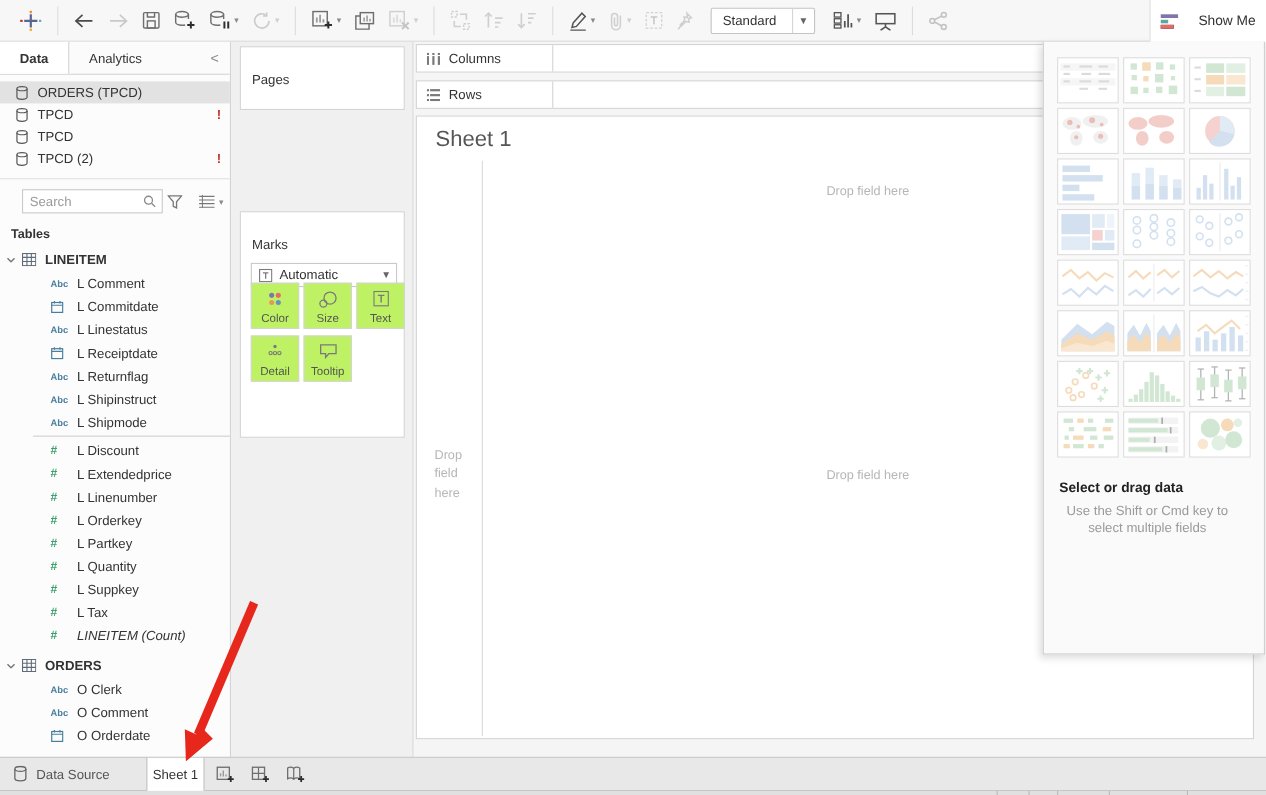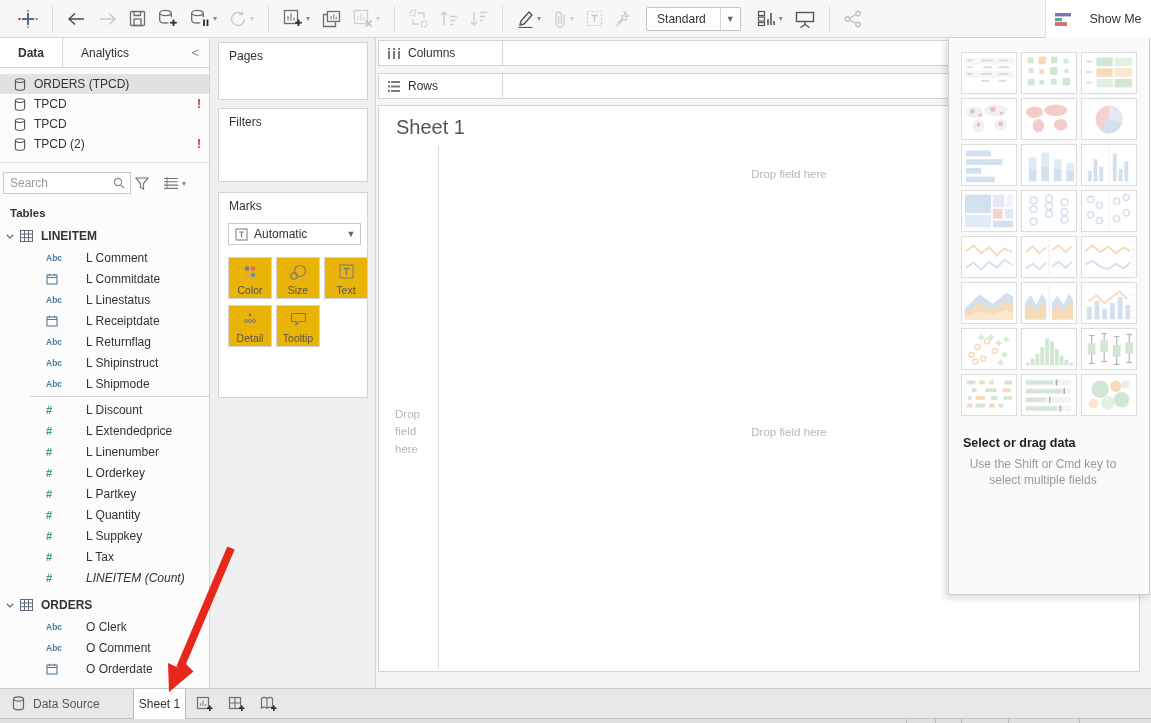--- a/index.html
+++ b/index.html
@@ -46,59 +46,59 @@
   .pane-tab { display:flex; align-items:center; padding:0 18px; height:100%; cursor:pointer; color:#333; }
   .pane-tab.active { background:#fff; font-weight:bold; border-right:1px solid #d4d4d4; }
   #pane-collapse { margin-left:auto; display:flex; align-items:center; padding:0 10px;
     color:#8a8a8a; cursor:pointer; font-size:13px; }
   #ds-list { padding-top:6px; }
   .ds-row { height:20px; display:flex; align-items:center; padding:0 8px 0 14px; cursor:pointer; }
   .ds-row.selected { background:#e2e2e2; }
   .ds-row .ds-label { margin-left:8px; color:#333; }
   .ds-row .ds-warning { margin-left:auto; color:#c2352b; font-weight:bold; font-size:12px; }
   #ds-divider { height:1px; background:#e0e0e0; margin:8px 0 0 0; }
-  #search-row { display:flex; align-items:center; margin:8px 6px 0 3px; height:24px; }
+  #search-row { display:flex; align-items:center; margin:8px 6px 0 20px; height:24px; }
   #search-input {
     width:128px; height:22px; border:1px solid #c9c9c9; background:#fff;
     font-family:"Liberation Sans",sans-serif; font-size:12px; color:#333;
     padding:0 20px 0 6px; outline:none;
   }
   #search-input::placeholder { color:#9a9a9a; }
   #search-glass { margin-left:-18px; }
   .side-icon-btn { display:flex; align-items:center; padding:0 4px; margin-left:6px; cursor:pointer; }
   #tables-label { margin:12px 0 2px 10px; font-size:11.5px; font-weight:bold; color:#333; }
   .group-header { display:flex; align-items:center; height:22px; margin-top:6px; cursor:pointer; }
   .group-chevron { width:20px; display:flex; justify-content:center; color:#777; }
   .group-name { margin-left:8px; font-weight:bold; color:#333; }
   .field-row { display:flex; align-items:center; height:21px; padding-left:46px; cursor:pointer; }
   .field-icon { width:24px; display:flex; align-items:center; }
   .ficon-abc { font-size:8.5px; font-weight:bold; color:#4a7e9e; letter-spacing:0; }
   .ficon-num { font-size:11px; font-weight:bold; color:#3da06e; }
-  .field-label { color:#333; white-space:nowrap;margin-left:16px; }
+  .field-label { color:#333; white-space:nowrap; }
   .field-label.italic { font-style:italic; }
   .field-divider { height:1px; background:#cfcfcf; margin:2px 0 2px 30px; }
 
   
   #cards-pane {
     position:absolute; left:210px; top:38px; width:166px; height:650px;
     background:#f0f0f0; border-right:1px solid #d4d4d4;
   }
   .card { position:absolute; left:8px; width:150px; background:#fff;
     border:1px solid #d4d4d4; }
-  .card .card-title { padding:6px 0 0 10px; color:#333; }
+  .card .card-title { padding:22px 0 0 10px; color:#333; }
   #card-pages  { top:4px;  height:58px; }
   #card-filters{ top:70px; height:74px; }
   #card-marks  { top:154px; height:206px; }
   #marktype-dd { display:flex; align-items:center; margin:10px 6px 0 9px; height:22px;
     border:1px solid #c9c9c9; background:#fff; cursor:pointer; }
   #marktype-dd .mt-label { margin-left:6px; color:#333; }
   #marktype-dd .mt-caret { margin-left:auto; width:18px; text-align:center; color:#666; font-size:9px; }
   .marks-grid { position:absolute; left:9px; top:64px; width:140px; }
   .mark-btn { position:absolute; width:44px; height:42px; border:1px solid #d4d4d4;
-    background:#eab308; display:flex; flex-direction:column; align-items:center;
+    background:#bef264; display:flex; flex-direction:column; align-items:center;
     justify-content:flex-end; padding-bottom:2px; cursor:pointer; }
   .mark-btn .mb-icon { position:absolute; top:6px; }
   .mark-btn .mb-label { font-size:10.5px; color:#555; }
 
   
   #canvas-pane { position:absolute; left:376px; top:38px; width:775px; height:650px; background:#f5f5f5; }
   .shelf-row { position:absolute; left:2px; width:762px; height:26px;
     background:#fff; border:1px solid #d4d4d4; display:flex; align-items:center; }
   #shelf-columns { top:2px; } #shelf-rows { top:35px; }
   .shelf-head { width:124px; height:100%; border-right:1px solid #d4d4d4;
@@ -578,23 +578,20 @@
         </span>
         <span class="field-label">O Orderdate</span>
       </div>
     </div>
 </div>
 
 <div id="cards-pane">
   <div class="card" id="card-pages">
     <div class="card-title">Pages</div>
   </div>
-  <div class="card" id="card-filters">
-    <div class="card-title">Filters</div>
-  </div>
   <div class="card" id="card-marks">
     <div class="card-title">Marks</div>
     <div id="marktype-dd">
       <svg width="13" height="13" viewBox="0 0 13 13" style="margin-left:6px" fill="none" stroke="#7a7a7a" stroke-width="1">
         <rect x="1" y="1" width="11" height="11"></rect>
           <path d="M4,4 H9 M6.5,4 V9.5" stroke-width="1.2"></path>
         </svg>
       <span class="mt-label">Automatic</span>
       <span class="mt-caret">▼</span>
     </div>

